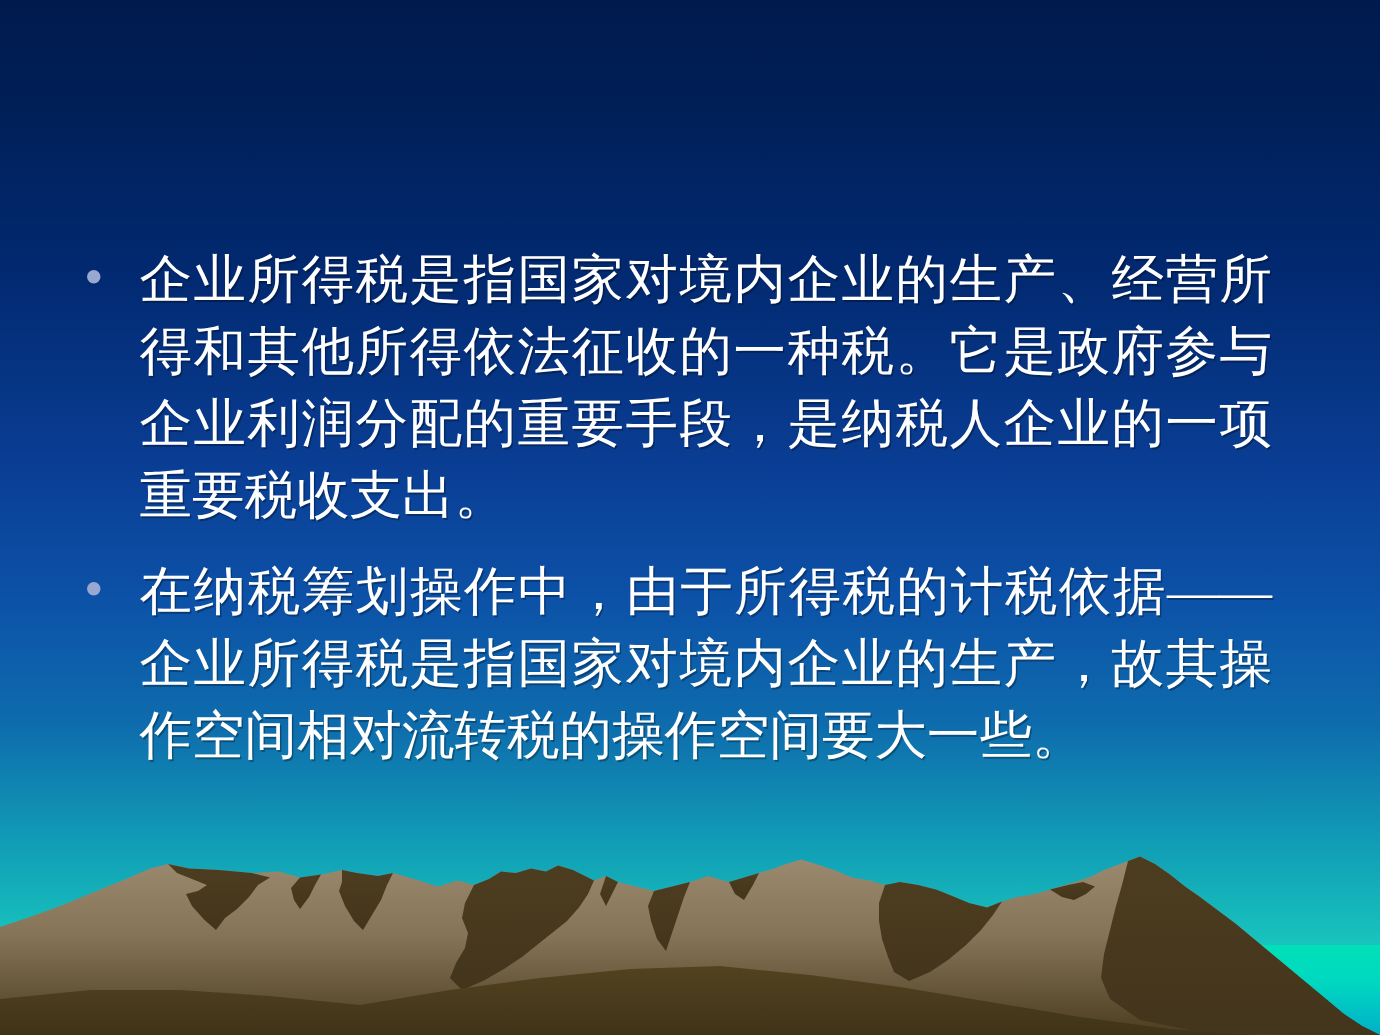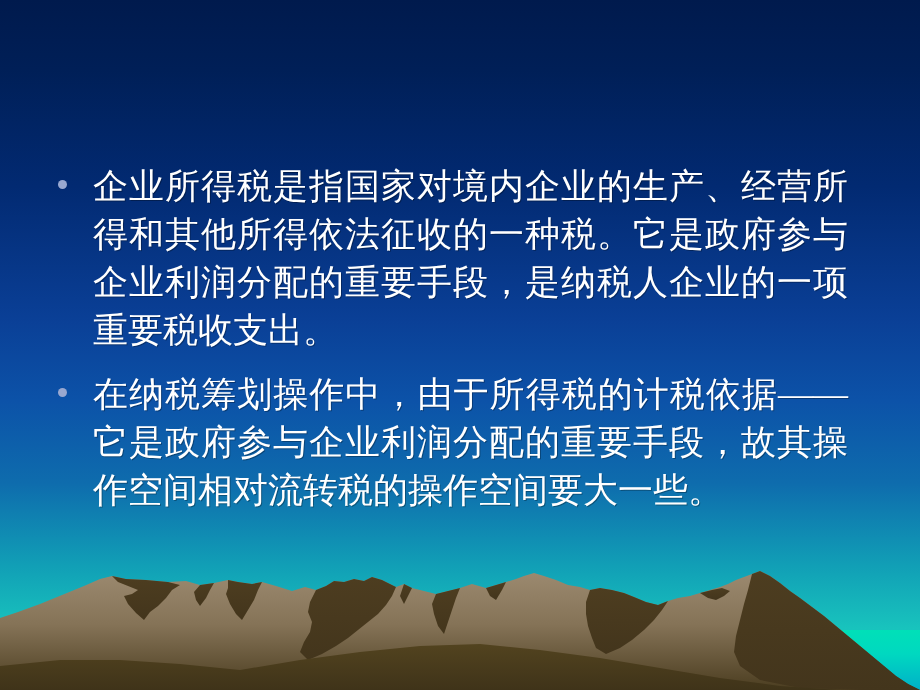--- a/index.html
+++ b/index.html
@@ -167,17 +167,17 @@
 
   <div id="content">
 
     <div id="para-1" class="bullet-row">
       <span class="bullet-dot"></span>
       <span class="bullet-text">企业所得税是指国家对境内企业的生产、经营所得和其他所得依法征收的一种税。它是政府参与企业利润分配的重要手段，是纳税人企业的一项重要税收支出。</span>
     </div>
 
     <div id="para-2" class="bullet-row">
       <span class="bullet-dot"></span>
-      <span class="bullet-text">在纳税筹划操作中，由于所得税的计税依据——它是政府参与企业利润分配的重要手段，故其操作空间相对流转税的操作空间要大一些。</span>
+      <span class="bullet-text">在纳税筹划操作中，由于所得税的计税依据——企业所得税是指国家对境内企业的生产，故其操作空间相对流转税的操作空间要大一些。</span>
     </div>
 
   </div>
 </div>
 
 </body></html>

